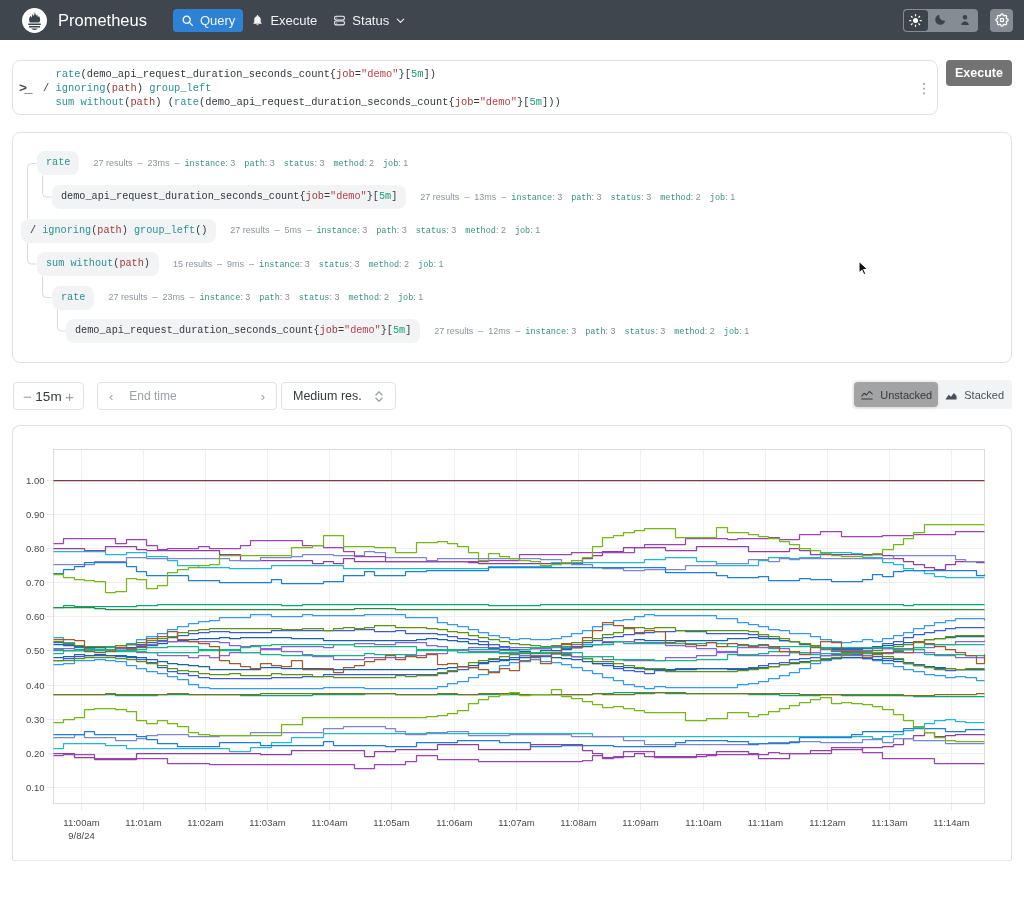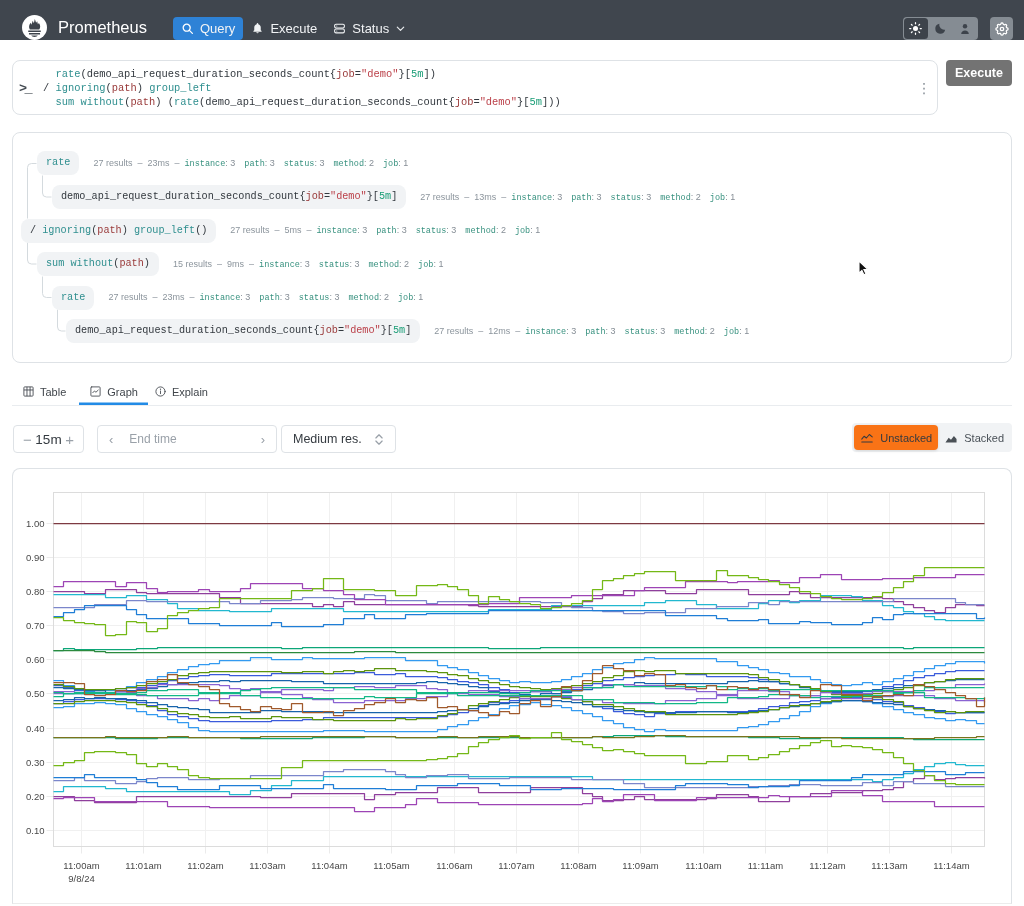--- a/index.html
+++ b/index.html
@@ -1,18 +1,18 @@
 <!DOCTYPE html>
 <html><head>
 <meta charset="utf-8">
 <style>
 * { margin:0; padding:0; box-sizing:border-box; }
 html,body { background:#fff; font-family:"Liberation Sans",sans-serif; width:1024px; }
 svg { display:block; }
-.nav { height:40px; background:#40464e; display:flex; align-items:flex-end; padding:0 11px 0 22px; }
+.nav { height:40px; background:#40464e; display:flex; align-items:center; padding:0 11px 0 22px; }
 .brand { display:flex; align-items:center; gap:11px; color:#fff; font-size:16.5px; }
 .logo { width:25px; height:25px; border-radius:50%; background:#fff; display:flex; align-items:center; justify-content:center; }
 .navlinks { display:flex; align-items:center; margin-left:26px; }
 .navitem { display:flex; align-items:center; gap:6px; color:#f1f3f5; font-size:13px; padding:0 8px; border-radius:4px; height:23px;}
 .navitem.active { background:#2e82d6; }
 .navright { margin-left:auto; display:flex; align-items:center; gap:12px; }
 .seg3 { display:flex; background:#858c93; border-radius:4px; padding:1px; height:23px; }
 .seg3 > div { width:24.5px; display:flex; align-items:center; justify-content:center; border-radius:3.5px;}
 .seg3 > div.on { background:#3d434b; }
 .gearbtn { width:23px; height:23px; border-radius:4px; background:#858c93; display:flex; align-items:center; justify-content:center; }
@@ -37,21 +37,21 @@
 .s-k { color:#37917f; }
 .s-g { color:#868e96; }
 .tabs { display:flex; margin-top:15px; border-bottom:1px solid #e9ecef; height:28px; gap:3px; }
 .tab { display:flex; align-items:center; gap:5px; font-size:11px; color:#41464c; padding:0 10px; }
 .tab.active { box-shadow:0 -2.5px 0 #228be6 inset; }
 .ctr { display:flex; margin-top:18.5px; align-items:center; font-size:13px; color:#343a40;}
 .box { height:28px; border:1px solid #dee2e6; border-radius:4px; background:#fff; display:flex; align-items:center; }
 .gray { color:#9aa1a9; }
 .stack { margin-left:auto; position:relative; top:-1.5px; background:#f1f3f5; border-radius:4px; padding:2px; display:flex; height:29px; font-size:11px; color:#495057; align-items:stretch;}
 .stack > div { display:flex; align-items:center; gap:6px; padding:0 6px; border-radius:4px; }
-.stack > div.on { background:#f97316; box-shadow:0 1px 3px rgba(0,0,0,.12); color:#343a40;}
+.stack > div.on { background:#a3a3a3; box-shadow:0 1px 3px rgba(0,0,0,.12); color:#343a40;}
 .gcard { position:relative; margin-top:14.5px; width:1000px; height:436px; border:1px solid #dee2e6; border-bottom:1px solid #ececec; border-radius:8px 8px 0 0; background:#fff; overflow:hidden;}
 </style>
 </head>
 <body>
 <div class="nav">
   <div class="brand">
     <div class="logo">
         <svg width="19" height="19" viewBox="0 0 24 24">
           <path fill="#3d434b" d="M6.1 14.5 C4.4 11.4 5 8.3 7.3 5.9 L8.2 8.4 L9.7 3.6 L11.2 6.7 L12.4 1.3 L14 6.1 L15.4 4.2 L16.3 8 L17.6 6.2 C19.6 9 19.7 11.8 18 14.5 Z M4.1 15.9 H19.9 V17.8 H4.1 Z M5 19.1 H19 V20.9 H5 Z M7.9 22.2 H16.1 C15.6 23.3 14.1 24 12 24 C9.9 24 8.4 23.3 7.9 22.2 Z"></path>
         </svg>
@@ -150,44 +150,20 @@
         <div class="pill"><span class="c-f">sum</span> <span class="c-f">without</span>(<span class="c-l">path</span>)</div>
         <div class="stats"><span class="sg">15 results&nbsp; – &nbsp;9ms&nbsp; –&nbsp; </span><span class="grp"><span class="s-k">instance</span><span class="s-g">:&nbsp;3</span></span><span class="grp"><span class="s-k">status</span><span class="s-g">:&nbsp;3</span></span><span class="grp"><span class="s-k">method</span><span class="s-g">:&nbsp;2</span></span><span class="grp"><span class="s-k">job</span><span class="s-g">:&nbsp;1</span></span></div>
       </div>
 <div class="trow" style="left:39px;top:152.5px">
         <div class="pill"><span class="c-f">rate</span></div>
         <div class="stats"><span class="sg">27 results&nbsp; – &nbsp;23ms&nbsp; –&nbsp; </span><span class="grp"><span class="s-k">instance</span><span class="s-g">:&nbsp;3</span></span><span class="grp"><span class="s-k">path</span><span class="s-g">:&nbsp;3</span></span><span class="grp"><span class="s-k">status</span><span class="s-g">:&nbsp;3</span></span><span class="grp"><span class="s-k">method</span><span class="s-g">:&nbsp;2</span></span><span class="grp"><span class="s-k">job</span><span class="s-g">:&nbsp;1</span></span></div>
       </div>
 <div class="trow" style="left:53px;top:186px">
         <div class="pill">demo_api_request_duration_seconds_count{<span class="c-l">job</span>=<span class="c-s">"demo"</span>}[<span class="c-d">5m</span>]</div>
         <div class="stats"><span class="sg">27 results&nbsp; – &nbsp;12ms&nbsp; –&nbsp; </span><span class="grp"><span class="s-k">instance</span><span class="s-g">:&nbsp;3</span></span><span class="grp"><span class="s-k">path</span><span class="s-g">:&nbsp;3</span></span><span class="grp"><span class="s-k">status</span><span class="s-g">:&nbsp;3</span></span><span class="grp"><span class="s-k">method</span><span class="s-g">:&nbsp;2</span></span><span class="grp"><span class="s-k">job</span><span class="s-g">:&nbsp;1</span></span></div>
-      </div>
-  </div>
-  <div class="tabs">
-    <div class="tab">
-        <svg width="13" height="13" viewBox="0 0 24 24" fill="none" stroke="#41464c" stroke-width="1.6">
-          <rect x="3.5" y="3.5" width="17" height="17" rx="1.5"></rect>
-          <path d="M3.5 9.2h17M9.2 3.5v17M14.9 3.5v17"></path>
-        </svg>
-        <span>Table</span>
-      </div>
-    <div class="tab active">
-        <svg width="13" height="13" viewBox="0 0 24 24" fill="none" stroke="#41464c" stroke-width="1.6" stroke-linecap="round" stroke-linejoin="round">
-          <rect x="3.5" y="3.5" width="17" height="17" rx="1.5"></rect>
-          <path d="M7 14.2l3.2-3.2 2.6 2.4 4.2-4"></path>
-        </svg>
-        <span>Graph</span>
-      </div>
-    <div class="tab" style="margin-left:-7px">
-        <svg width="13" height="13" viewBox="0 0 24 24" fill="none" stroke="#41464c" stroke-width="1.6" stroke-linecap="round">
-          <circle cx="12" cy="12" r="8.5"></circle>
-          <path d="M12 11v5"></path>
-          <path d="M12 7.8v.01" stroke-width="2.3"></path>
-        </svg>
-        <span>Explain</span>
       </div>
   </div>
   <div class="ctr">
     <div class="box" style="width:71px; padding:0 9px; justify-content:space-between; margin-left:1px;">
         <span class="gray" style="font-size:15px">−</span>
         <span style="font-size:13.5px">15m</span>
         <span class="gray" style="font-size:15px">+</span>
       </div>
     <div class="box" style="width:180px; margin-left:13px; padding:0 11px; justify-content:space-between;">
         <span class="gray">‹</span>

